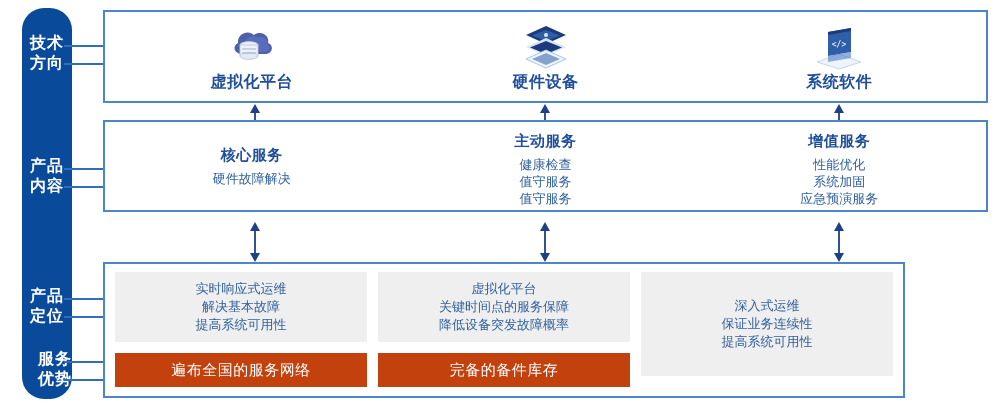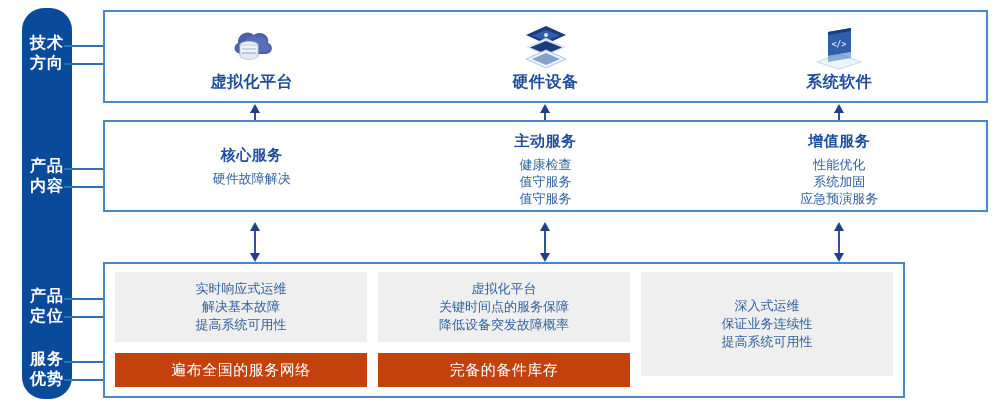--- a/index.html
+++ b/index.html
@@ -41,21 +41,21 @@
     font-weight: bold;
     line-height: 20px;
     letter-spacing: 1px;
   }
   .sidebar-item .l1,
   .sidebar-item .l2 { display: block; }
 
   .si-tech     { top: 25px; }
   .si-content  { top: 148px; }
   .si-position { top: 278px; }
-  .si-adv      { top: 341px; }
+  .si-adv      { top: 341px; text-align: right; }
 
   
   .connector {
     position: absolute;
     background: #2f6fba;
     height: 2px;
   }
 
   
   .section-box {

